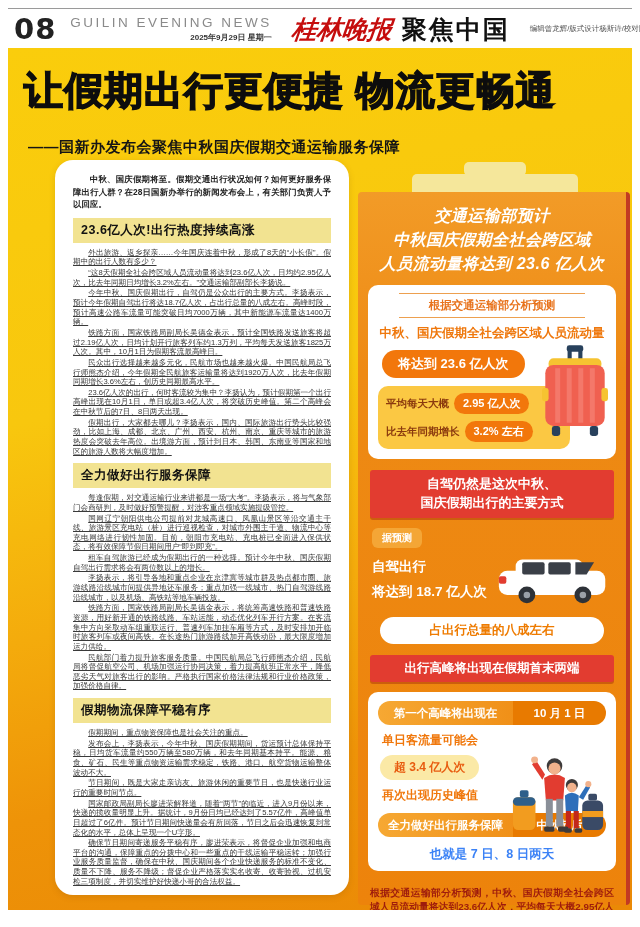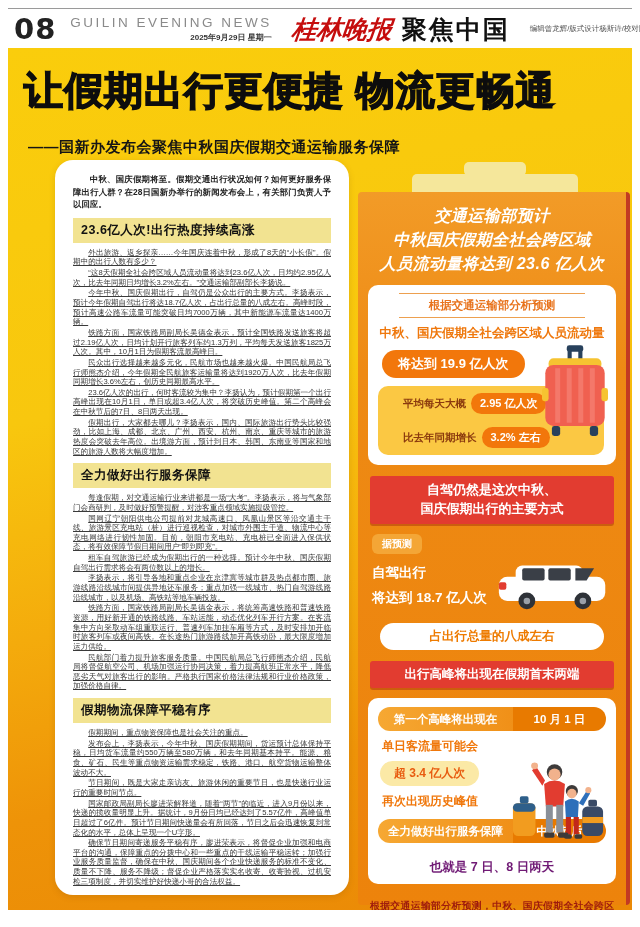--- a/index.html
+++ b/index.html
@@ -47,21 +47,21 @@
     padding:12px 10px 8px;display:flex;flex-direction:column;
   }
   .ig-title{color:#fff;font-weight:900;font-style:italic;font-size:16px;line-height:1.5;text-align:center;letter-spacing:.5px;}
   .card{background:#fff;border-radius:10px;position:relative;}
   .fcard{margin-top:9px;padding:8px 10px 10px;}
   .src-label{display:block;width:82%;margin:0 auto;text-align:center;color:#e8731c;font-weight:800;font-size:11.5px;
     padding:4px 0;border-top:1px solid #eda04f;border-bottom:1px solid #eda04f;}
   .subject{text-align:center;color:#ef780d;font-weight:900;font-size:12.5px;margin-top:7px;}
   .pill{display:inline-block;background:#f2770b;color:#fff;font-weight:900;border-radius:16px;}
   .total-pill{font-size:13px;padding:5px 16px;margin:8px 0 8px 4px;}
-  .ybox{background:#fbc843;border-radius:10px;width:176px;padding:7px 25px;display:flex;flex-direction:column;gap:13px;}
+  .ybox{background:#fbc843;border-radius:10px;width:176px;padding:7px 8px;display:flex;flex-direction:column;gap:7px;}
   .stat-row{display:flex;align-items:center;gap:5px;}
   .stat-label{color:#8b3a0e;font-weight:900;font-size:10.5px;white-space:nowrap;}
   .stat-pill{font-size:11px;padding:3px 9px;white-space:nowrap;}
   .suitcase{position:absolute;right:8px;top:60px;}
   .ribbon{background:#e23c30;color:#fff;font-weight:900;text-align:center;position:relative;
     margin:11px 2px 0;padding:5px 4px;border-radius:3px;box-shadow:0 2px 0 rgba(140,20,10,.35);}
   .ribbon.two{font-size:13px;line-height:1.45;}
   .ribbon.one{font-size:12.5px;margin-top:11px;}
   .drive{position:relative;margin-top:9px;padding:0 4px;}
   .chip{display:inline-block;background:#f4a636;color:#fff;font-weight:900;font-size:10px;border-radius:6px;padding:3px 10px;}
@@ -69,21 +69,21 @@
   .drive-txt{color:#fff;font-weight:900;font-size:13.5px;line-height:1.8;white-space:nowrap;}
   .share-pill{display:block;background:#fff;color:#ee7b00;font-weight:900;font-size:12.5px;text-align:center;
     border-radius:16px;padding:5px 0;margin:9px 8px 0;}
   .pcard{margin-top:10px;padding:9px 10px 8px;}
   .peak-row{display:flex;border-radius:15px;overflow:hidden;height:24px;line-height:24px;font-weight:900;color:#fff;font-size:11.5px;}
   .peak-row .pl{flex:1.45;background:linear-gradient(90deg,#f6a833,#f09018);text-align:center;}
   .peak-row .pv{flex:1;background:#e87a00;text-align:center;}
   .note{color:#f0770b;font-weight:900;font-size:12px;margin:7px 0 0 4px;}
   .note-pill{display:inline-block;background:#fbe9a6;color:#e85c10;font-weight:900;font-size:12px;border-radius:14px;
     padding:4px 14px;margin:6px 0 0 2px;}
-  .center-note{text-align:center;color:#701a75;font-weight:900;font-size:12.5px;margin-top:16px;}
+  .center-note{text-align:center;color:#3b82f6;font-weight:900;font-size:12.5px;margin-top:9px;}
   .family{position:absolute;right:6px;top:60px;}
   .redline{height:4px;background:#c2271b;margin:9px 2px 6px;border-radius:2px;}
   .caption{color:#9e1b0d;font-weight:700;font-size:9.8px;line-height:1.45;text-align:justify;padding:0 2px;}
 </style>
 </head>
 <body>
 
 <div class="topline"></div>
 <div class="masthead">
   <div class="page-num">08</div>
@@ -153,21 +153,21 @@
   <div class="panel">
     <div class="ig-title">
       <div>交通运输部预计</div>
       <div>中秋国庆假期全社会跨区域</div>
       <div>人员流动量将达到 23.6 亿人次</div>
     </div>
 
     <div class="card fcard">
       <span class="src-label">根据交通运输部分析预测</span>
       <div class="subject">中秋、国庆假期全社会跨区域人员流动量</div>
-      <span class="pill total-pill">将达到 19.9 亿人次</span>
+      <span class="pill total-pill">将达到 23.6 亿人次</span>
       <div class="ybox">
         <div class="stat-row">
           <span class="stat-label">平均每天大概</span>
           <span class="pill stat-pill">2.95 亿人次</span>
         </div>
         <div class="stat-row">
           <span class="stat-label">比去年同期增长</span>
           <span class="pill stat-pill">3.2% 左右</span>
         </div>
       </div>

